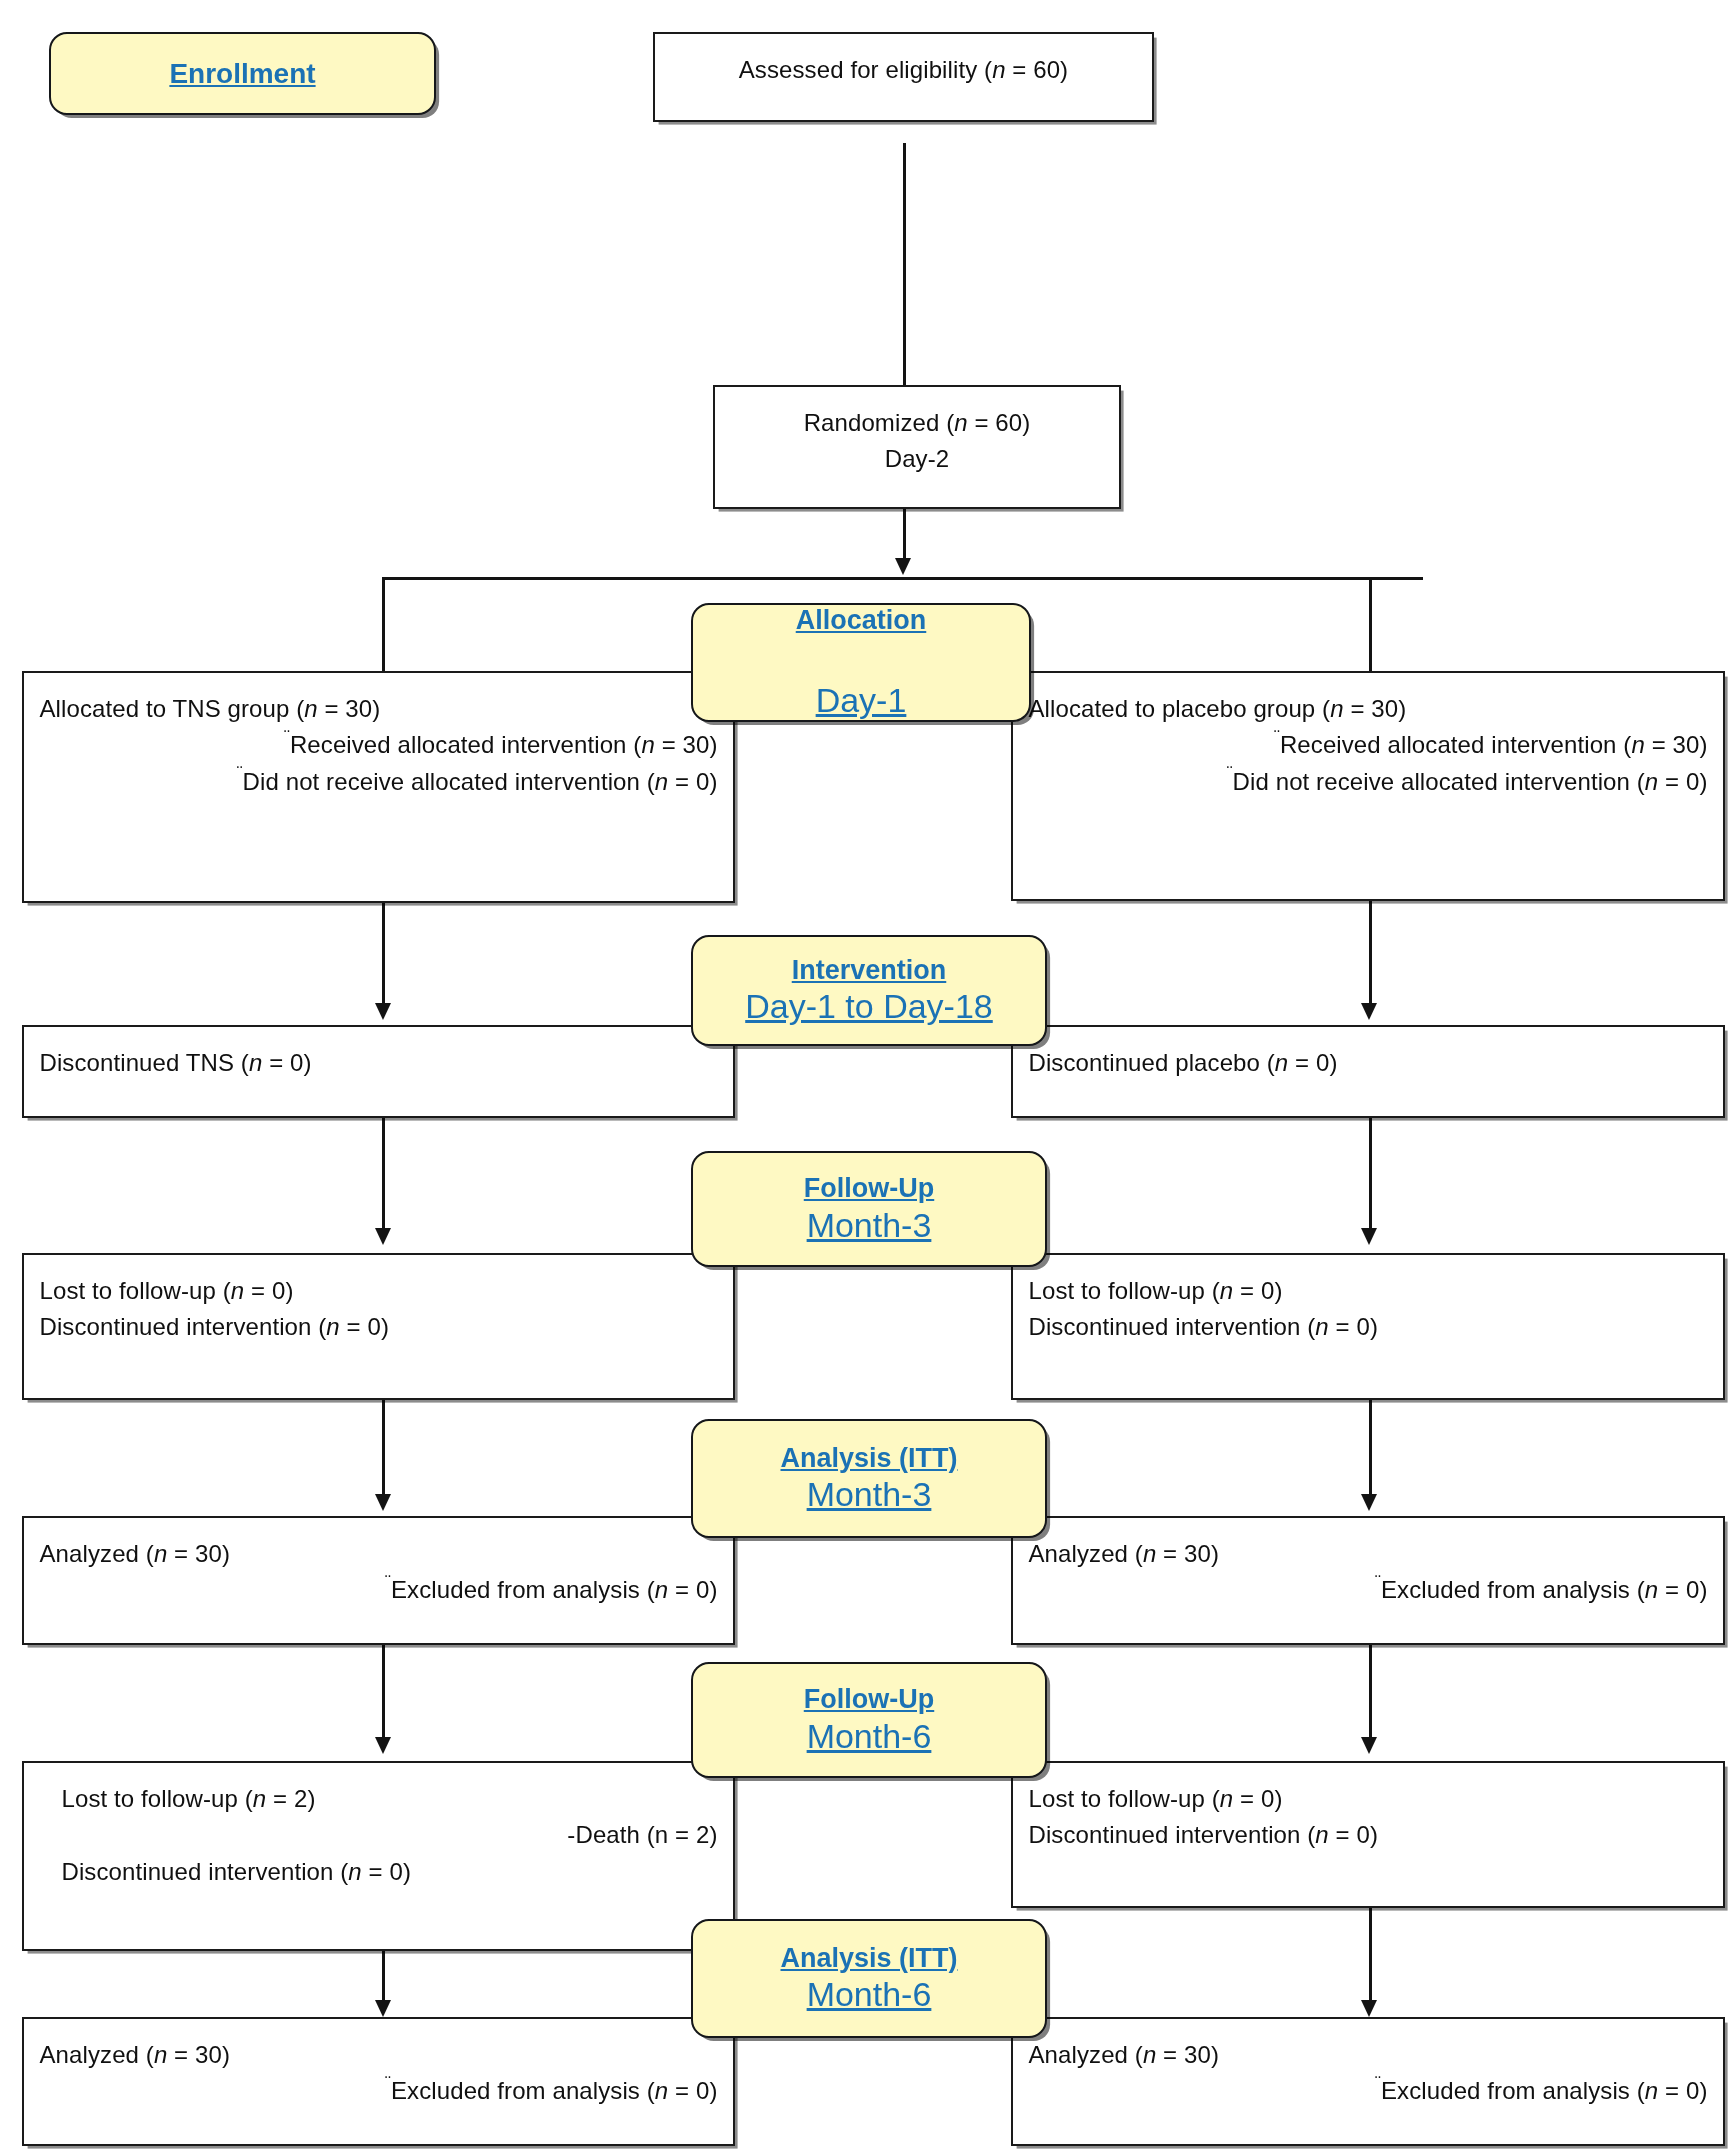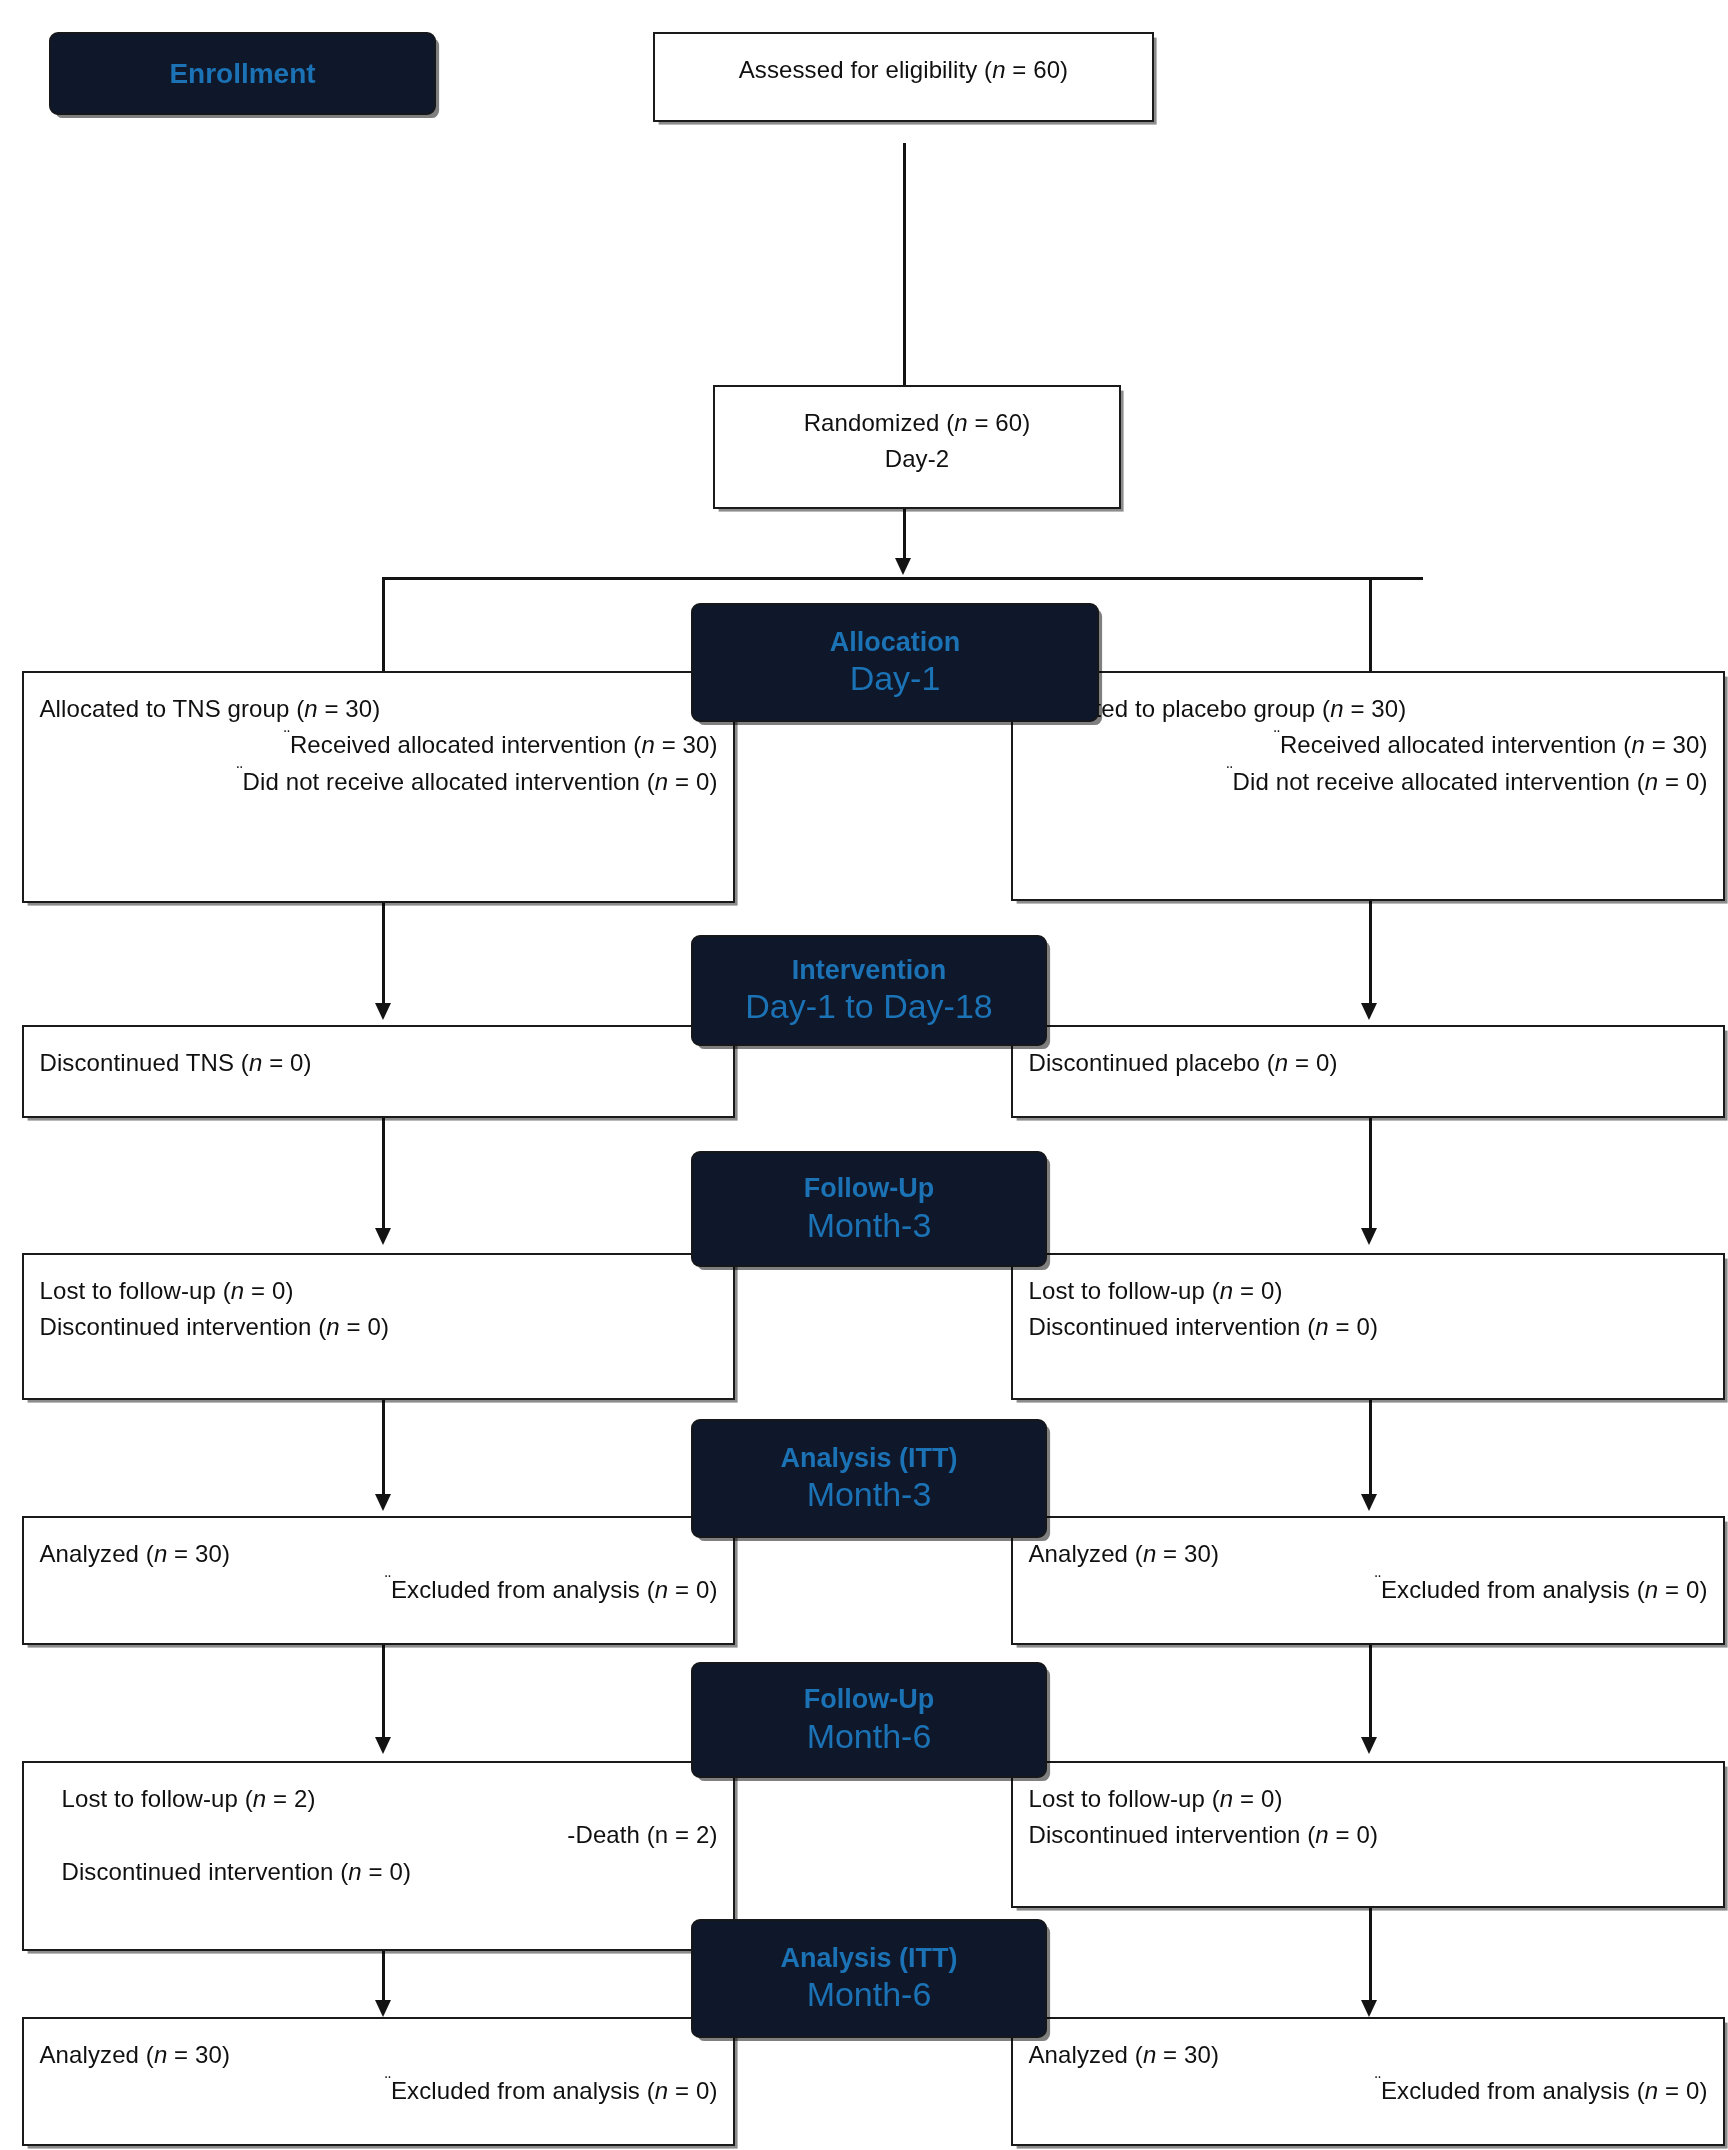--- a/index.html
+++ b/index.html
@@ -46,30 +46,31 @@
     font-size:24px;
     top:0;
     width:14.5px;
   }
   i.n{ font-style:italic; }
 
   
   .badge{
     position:absolute;
     box-sizing:border-box;
-    background:#0f172a;
+    background:#fef9c3;
     border:2.6px solid #15171a;
-    border-radius:9px;
+    border-radius:18px;
     box-shadow:4.6px 4.6px 0 -1.5px rgba(0,0,0,0.5);
     display:flex;
     flex-direction:column;
     align-items:center;
     justify-content:center;
     color:#1b72b5;
     z-index:30;
+    text-decoration:underline;
   }
   .badge .t1{
     font-size:27px;
     font-weight:bold;
     line-height:1.18;
     white-space:nowrap;
   }
   .badge .t2{
     font-size:34px;
     font-weight:normal;
@@ -141,21 +142,21 @@
       </div>
   </div>
   <div class="box" style="left:1011px;top:671px;width:714px;height:230px;">
     <div class="inner">
         <div class="ln">Allocated to placebo group (<i class="n">n</i> = 30)</div>
         <div class="ln ind"><span class="bl">¨</span>Received allocated intervention (<i class="n">n</i> = 30)</div>
         <div class="ln ind"><span class="bl">¨</span>Did not receive allocated intervention (<i class="n">n</i> = 0)</div>
       </div>
   </div>
 
-  <div class="badge" style="left:691px;top:603px;width:408px;height:119px;">
+  <div class="badge" style="left:691px;top:603px;width:340px;height:119px;justify-content:space-between;">
     <div class="t1">Allocation</div>
     <div class="t2">Day-1</div>
   </div>
 
   <div class="vline" style="left:382px;top:901px;height:111px;"></div>
   <div class="arrowhead" style="left:375px;top:1003px;"></div>
   <div class="vline" style="left:1369px;top:901px;height:111px;"></div>
   <div class="arrowhead" style="left:1361px;top:1003px;"></div>
 
   <div class="box" style="left:22px;top:1025px;width:713px;height:93px;">

